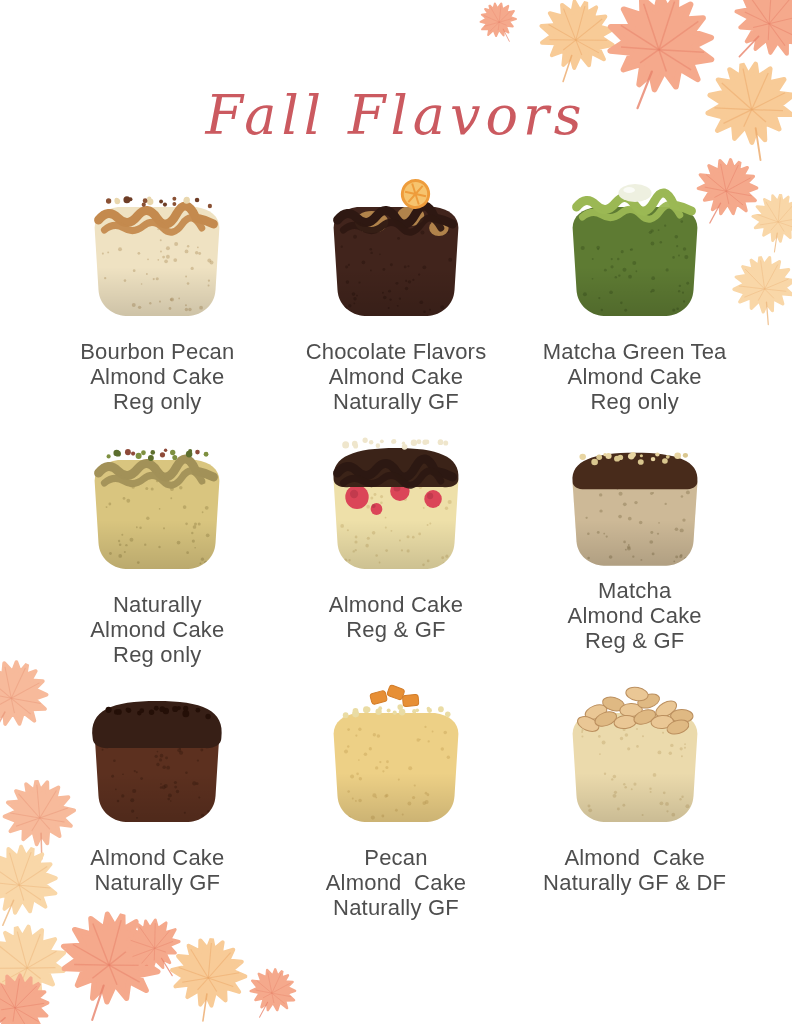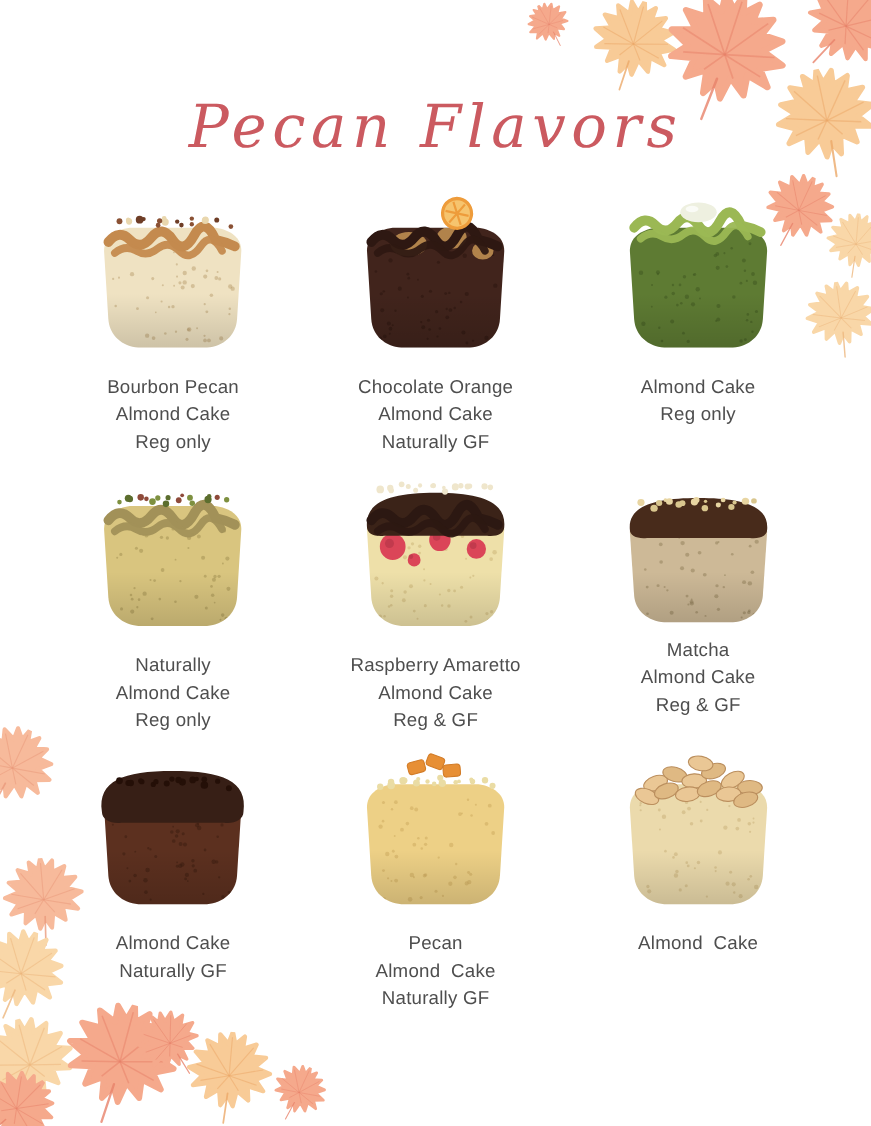--- a/index.html
+++ b/index.html
@@ -30,21 +30,21 @@
   .cell{
     display:flex;flex-direction:column;align-items:center;
     margin:0;
   }
   .cake{width:156px;height:150px;}
   .cake svg{width:100%;height:100%;display:block;}
   .cell.lift .cake{height:140px;margin-top:6px;}
   .label{
     margin-top:13px;
     text-align:center;
-    font-size:17px;
+    font-size:22px;
     line-height:25px;
     color:#4e4e4e;
     letter-spacing:.2px;
   }
   .cell.lift .label{margin-top:3px;}
   .label div{white-space:pre-wrap;}
 </style>
 </head>
 <body>
 
@@ -266,21 +266,21 @@
       <line x1="50" y1="50" x2="62" y2="66" stroke="#E8836B" stroke-width="1.3" opacity="0.55"></line>
       <line x1="50" y1="50" x2="25" y2="16" stroke="#E8836B" stroke-width="1.3" opacity="0.55"></line>
       <line x1="50" y1="50" x2="12" y2="40" stroke="#E8836B" stroke-width="1.3" opacity="0.55"></line>
       <line x1="50" y1="50" x2="18" y2="58" stroke="#E8836B" stroke-width="1.3" opacity="0.55"></line>
       <line x1="50" y1="50" x2="38" y2="66" stroke="#E8836B" stroke-width="1.3" opacity="0.55"></line>
       <line x1="50" y1="70" x2="48" y2="104" stroke="#E8836B" stroke-width="2" stroke-linecap="round" opacity="0.8"></line>
     </svg>
   </div>
 
 <div class="content">
-  <div class="title">Pecan Flavors</div>
+  <div class="title">Fall Flavors</div>
 
   <div class="grid">
 
     <figure class="cell">
       <div class="cake">
           <svg viewBox="0 0 160 150" preserveAspectRatio="none">
             <defs>
               <clipPath id="cp0">
                 <path d="M16,52 C16,40 26,33 40,31 L120,31 C134,33 144,40 144,52 L140,114 C139,129 127,139 112,140 L48,140 C33,139 21,129 20,114 Z"></path>
               </clipPath>
@@ -449,21 +449,21 @@
               <line x1="0" y1="0" x2="5.500000000000001" y2="9.526279441628825" stroke="#EE9C3B" stroke-width="2"></line>
               <line x1="0" y1="0" x2="-5.499999999999997" y2="9.526279441628827" stroke="#EE9C3B" stroke-width="2"></line>
               <line x1="0" y1="0" x2="-11" y2="1.3471114790620886e-15" stroke="#EE9C3B" stroke-width="2"></line>
               <line x1="0" y1="0" x2="-5.500000000000005" y2="-9.526279441628823" stroke="#EE9C3B" stroke-width="2"></line>
               <line x1="0" y1="0" x2="5.500000000000001" y2="-9.526279441628825" stroke="#EE9C3B" stroke-width="2"></line>
               <circle r="2" fill="#EE9C3B"></circle>
             </g>
           </svg>
         </div>
       <figcaption class="label">
-        <div>Chocolate Orange</div>
+        <div>Chocolate Flavors</div>
         <div>Almond Cake</div>
         <div>Naturally GF</div>
       </figcaption>
     </figure>
 
     <figure class="cell">
       <div class="cake">
           <svg viewBox="0 0 160 150" preserveAspectRatio="none">
             <defs>
               <clipPath id="cp2">
@@ -528,20 +528,21 @@
             <path d="M16,52 C16,40 26,33 40,31 L120,31 C134,33 144,40 144,52 L140,114 C139,129 127,139 112,140 L48,140 C33,139 21,129 20,114 Z" fill="url(#gd2)"></path>
             <g transform="translate(0,-13)">
               <path d="M20,44 Q30,32 40,42 T60,40 T80,42 T100,38 T120,42 Q130,44 138,48" fill="none" stroke="#9BB854" stroke-width="9" stroke-linecap="round"></path>
               <path d="M26,54 Q36,46 46,52 T66,50 T86,52 T106,48 T126,52" fill="none" stroke="#9BB854" stroke-width="7" stroke-linecap="round" opacity="0.95"></path>
             </g>
             <ellipse cx="80" cy="17" rx="17" ry="9" fill="#EEF0E0"></ellipse>
             <ellipse cx="74" cy="14" rx="6" ry="3" fill="#ffffff" opacity="0.7"></ellipse>
           </svg>
         </div>
       <figcaption class="label">
+        <div>Matcha Green Tea</div>
         <div>Almond Cake</div>
         <div>Reg only</div>
       </figcaption>
     </figure>
 
     <figure class="cell">
       <div class="cake">
           <svg viewBox="0 0 160 150" preserveAspectRatio="none">
             <defs>
               <clipPath id="cp3">
@@ -724,21 +725,20 @@
             <circle cx="37.705691636402946" cy="14.72049040334322" r="2.9272909232076683" fill="#EFE6CC"></circle>
             <circle cx="48.343738041978206" cy="11.289512165025581" r="2.6646012824329555" fill="#EFE6CC"></circle>
             <circle cx="65.53431040678839" cy="12.348823041351896" r="1.9629601840688662" fill="#EFE6CC"></circle>
             <circle cx="76.86311536136229" cy="12.720804159399496" r="1.9281524305828626" fill="#EFE6CC"></circle>
             <circle cx="87.69129523061741" cy="14.256038566704857" r="1.683178693560501" fill="#EFE6CC"></circle>
             <circle cx="103.53552490823694" cy="12.66142275261759" r="2.488192061282784" fill="#EFE6CC"></circle>
             <circle cx="109.82280103574638" cy="13.214398256602882" r="2.7263855672098627" fill="#EFE6CC"></circle>
           </svg>
         </div>
       <figcaption class="label">
-        <div>Raspberry Amaretto</div>
         <div>Almond Cake</div>
         <div>Reg &amp; GF</div>
       </figcaption>
     </figure>
 
     <figure class="cell lift">
       <div class="cake">
           <svg viewBox="0 0 160 150" preserveAspectRatio="none">
             <defs>
               <clipPath id="cp5">
@@ -1085,17 +1085,18 @@
             <ellipse cx="50" cy="37" rx="11.5" ry="6.5" fill="#DFB983" stroke="#BB8F5E" stroke-width="1" transform="rotate(-19 50 37)"></ellipse>
             <ellipse cx="70" cy="40" rx="11.5" ry="6.5" fill="#EAC795" stroke="#BB8F5E" stroke-width="1" transform="rotate(-7 70 40)"></ellipse>
             <ellipse cx="90" cy="35" rx="11.5" ry="6.5" fill="#DFB983" stroke="#BB8F5E" stroke-width="1" transform="rotate(-19 90 35)"></ellipse>
             <ellipse cx="108" cy="40" rx="11.5" ry="6.5" fill="#EAC795" stroke="#BB8F5E" stroke-width="1" transform="rotate(-4 108 40)"></ellipse>
             <ellipse cx="124" cy="45" rx="11.5" ry="6.5" fill="#DFB983" stroke="#BB8F5E" stroke-width="1" transform="rotate(-16 124 45)"></ellipse>
             <ellipse cx="82" cy="12" rx="11.5" ry="6.5" fill="#EAC795" stroke="#BB8F5E" stroke-width="1" transform="rotate(10 82 12)"></ellipse>
           </svg>
         </div>
       <figcaption class="label">
         <div>Almond  Cake</div>
+        <div>Naturally GF &amp; DF</div>
       </figcaption>
     </figure>
 
   </div>
 </div>
 
 </body></html>

